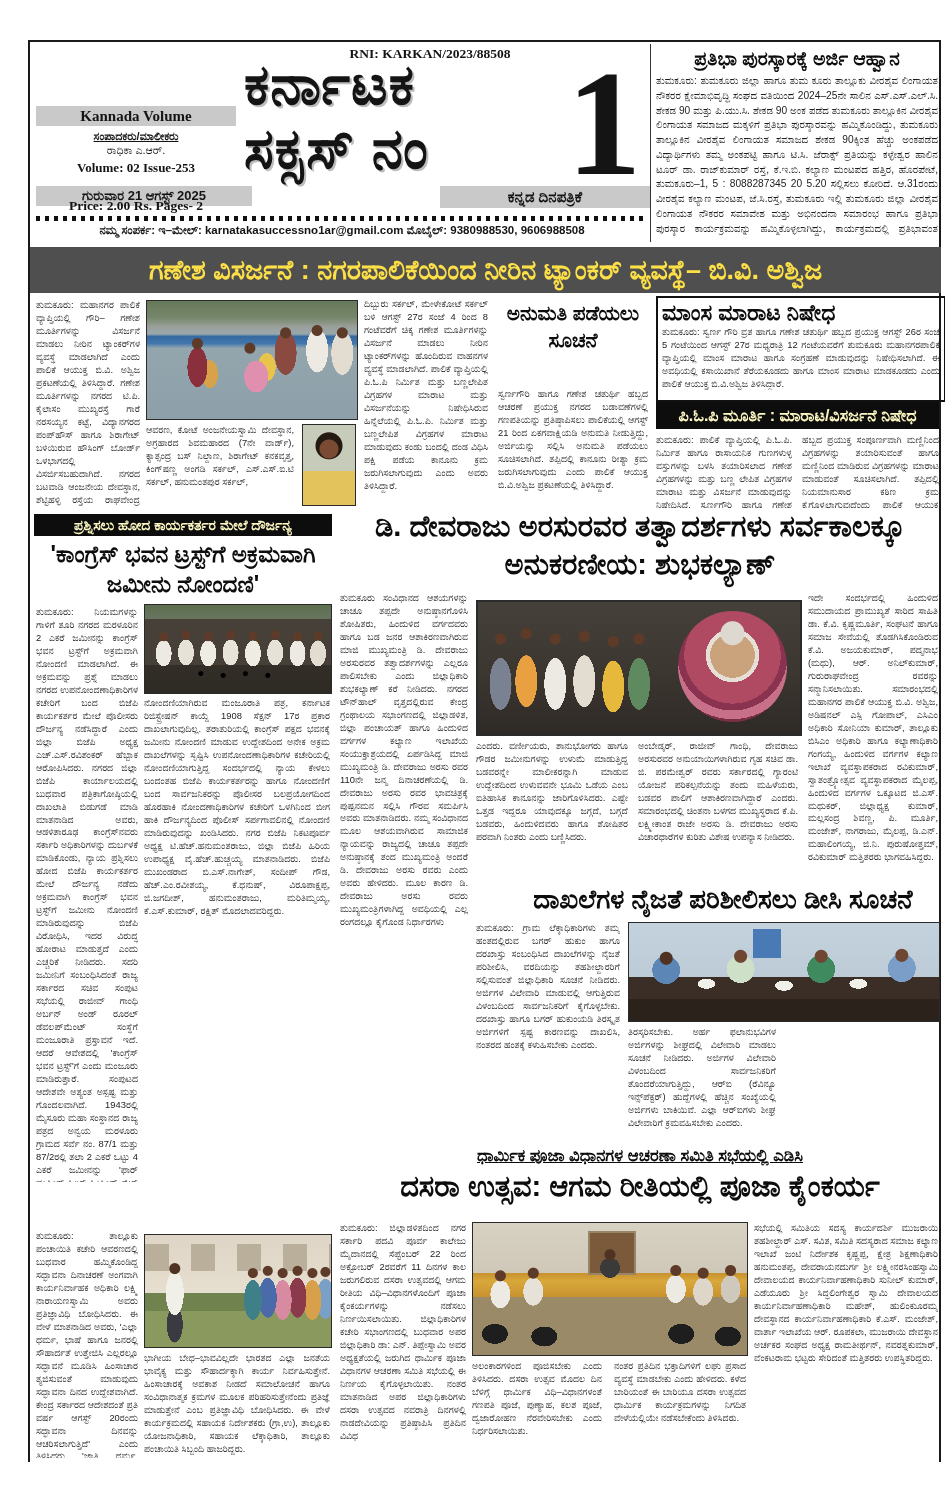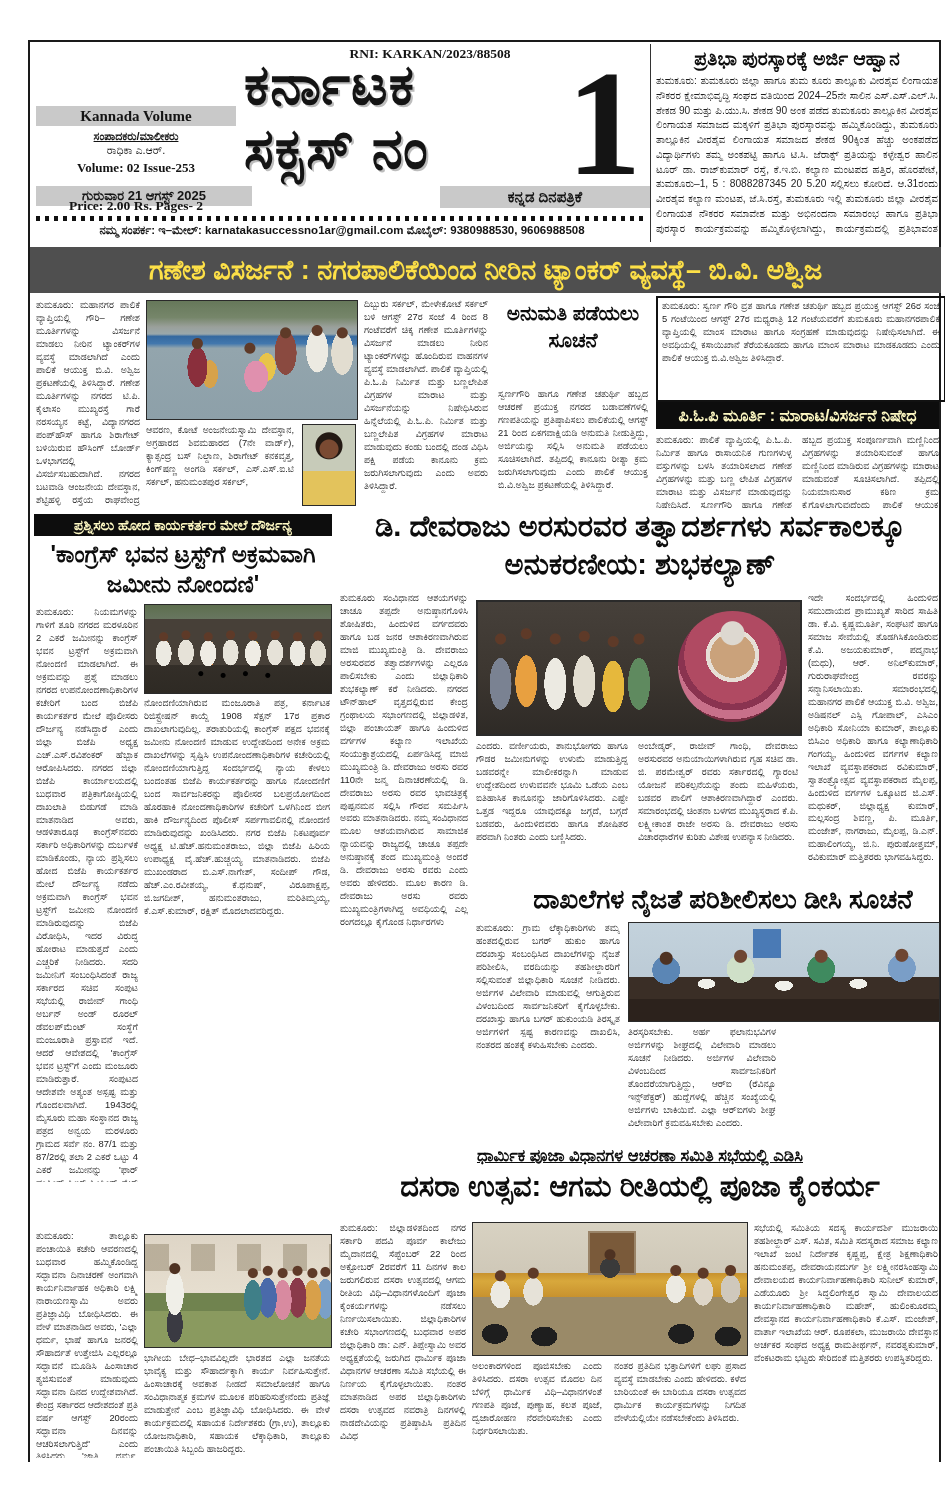--- a/index.html
+++ b/index.html
@@ -174,20 +174,21 @@
     <div class="fig ph1fig"></div>
   </div>
   <div class="abs txt" style="left:146px;top:424px;width:148px;height:82px;">ಆವರಣ, ಕೋಟೆ ಅಂಜನೇಯಸ್ವಾಮಿ ದೇವಸ್ಥಾನ, ಅಗ್ರಹಾರದ ಶಿವಮಹಾರದ (7ನೇ ವಾರ್ಡ್), ಕ್ಯಾತ್ಸಂದ್ರ ಬಸ್ ನಿಲ್ದಾಣ, ಶಿರಾಗೇಟ್ ಕನಕವೃತ್ತ, ಕಿಂಗ್‌ಷಣ್ಣ ಅಂಗಡಿ ಸರ್ಕಲ್, ಎಸ್.ಎಸ್.ಐ.ಟಿ ಸರ್ಕಲ್, ಹನುಮಂತಪುರ ಸರ್ಕಲ್,</div>
   <div class="photo phport" style="left:302px;top:424px;width:52px;height:80px;"></div>
   <div class="abs txt" style="left:364px;top:298px;width:124px;height:210px;">ದಿಬ್ಬುರು ಸರ್ಕಲ್, ಮೇಳೇಕೋಟೆ ಸರ್ಕಲ್ ಬಳಿ ಆಗಸ್ಟ್ 27ರ ಸಂಜೆ 4 ರಿಂದ 8 ಗಂಟೆವರೆಗೆ ಚಿಕ್ಕ ಗಣೇಶ ಮೂರ್ತಿಗಳನ್ನು ವಿಸರ್ಜನೆ ಮಾಡಲು ನೀರಿನ ಟ್ಯಾಂಕರ್‌ಗಳನ್ನು ಹೊಂದಿರುವ ವಾಹನಗಳ ವ್ಯವಸ್ಥೆ ಮಾಡಲಾಗಿದೆ. ಪಾಲಿಕೆ ವ್ಯಾಪ್ತಿಯಲ್ಲಿ ಪಿ.ಓ.ಪಿ ನಿರ್ಮಿತ ಮತ್ತು ಬಣ್ಣಲೇಪಿತ ವಿಗ್ರಹಗಳ ಮಾರಾಟ ಮತ್ತು ವಿಸರ್ಜನೆಯನ್ನು ನಿಷೇಧಿಸಿರುವ ಹಿನ್ನೆಲೆಯಲ್ಲಿ ಪಿ.ಓ.ಪಿ. ನಿರ್ಮಿತ ಮತ್ತು ಬಣ್ಣಲೇಪಿತ ವಿಗ್ರಹಗಳ ಮಾರಾಟ ಮಾಡುವುದು ಕಂಡು ಬಂದಲ್ಲಿ ದಂಡ ವಿಧಿಸಿ ಪಕ್ಷಿ ಪಡೆಯ ಕಾನೂನು ಕ್ರಮ ಜರುಗಿಸಲಾಗುವುದು ಎಂದು ಅವರು ತಿಳಿಸಿದ್ದಾರೆ.</div>
 
   <div class="abs hl center" style="left:498px;top:300px;width:150px;font-size:20px;line-height:1.35;">ಅನುಮತಿ ಪಡೆಯಲು ಸೂಚನೆ</div>
   <div class="abs txt" style="left:498px;top:388px;width:150px;height:120px;">ಸ್ವರ್ಣಗೌರಿ ಹಾಗೂ ಗಣೇಶ ಚತುರ್ಥಿ ಹಬ್ಬದ ಆಚರಣೆ ಪ್ರಯುಕ್ತ ನಗರದ ಬಡಾವಣೆಗಳಲ್ಲಿ ಗಣಪತಿಯನ್ನು ಪ್ರತಿಷ್ಠಾಪಿಸಲು ಪಾಲಿಕೆಯಲ್ಲಿ ಆಗಸ್ಟ್ 21 ರಿಂದ ಏಕಗವಾಕ್ಷಿಯಡಿ ಅನುಮತಿ ನೀಡುತ್ತಿದ್ದು, ಅರ್ಜಿಯನ್ನು ಸಲ್ಲಿಸಿ ಅನುಮತಿ ಪಡೆಯಲು ಸೂಚಿಸಲಾಗಿದೆ. ತಪ್ಪಿದಲ್ಲಿ ಕಾನೂನು ರೀತ್ಯಾ ಕ್ರಮ ಜರುಗಿಸಲಾಗುವುದು ಎಂದು ಪಾಲಿಕೆ ಆಯುಕ್ತ ಬಿ.ವಿ.ಅಶ್ವಿಜ ಪ್ರಕಟಣೆಯಲ್ಲಿ ತಿಳಿಸಿದ್ದಾರೆ.</div>
 
   <div class="abs boxed" style="left:656px;top:296px;width:278px;height:98px;padding:2px 4px;">
+    <div class="hl" style="font-size:22px;">ಮಾಂಸ ಮಾರಾಟ ನಿಷೇಧ</div>
     <div class="txt" style="height:64px;">ತುಮಕೂರು: ಸ್ವರ್ಣ ಗೌರಿ ವ್ರತ ಹಾಗೂ ಗಣೇಶ ಚತುರ್ಥಿ ಹಬ್ಬದ ಪ್ರಯುಕ್ತ ಆಗಸ್ಟ್ 26ರ ಸಂಜೆ 5 ಗಂಟೆಯಿಂದ ಆಗಸ್ಟ್ 27ರ ಮಧ್ಯರಾತ್ರಿ 12 ಗಂಟೆಯವರೆಗೆ ತುಮಕೂರು ಮಹಾನಗರಪಾಲಿಕೆ ವ್ಯಾಪ್ತಿಯಲ್ಲಿ ಮಾಂಸ ಮಾರಾಟ ಹಾಗೂ ಸಂಗ್ರಹಣೆ ಮಾಡುವುದನ್ನು ನಿಷೇಧಿಸಲಾಗಿದೆ. ಈ ಅವಧಿಯಲ್ಲಿ ಕಸಾಯಿಖಾನೆ ತೆರೆಯಕೂಡದು ಹಾಗೂ ಮಾಂಸ ಮಾರಾಟ ಮಾಡಕೂಡದು ಎಂದು ಪಾಲಿಕೆ ಆಯುಕ್ತ ಬಿ.ವಿ.ಅಶ್ವಿಜ ತಿಳಿಸಿದ್ದಾರೆ.</div>
   </div>
 
   <div class="abs blackbar" style="left:656px;top:402px;width:283px;height:27px;">
     <span class="bold" style="font-size:16px;">ಪಿ.ಓ.ಪಿ ಮೂರ್ತಿ : ಮಾರಾಟ/ವಿಸರ್ಜನೆ ನಿಷೇಧ</span>
   </div>
   <div class="abs txt" style="left:656px;top:434px;width:136px;height:74px;">ತುಮಕೂರು: ಪಾಲಿಕೆ ವ್ಯಾಪ್ತಿಯಲ್ಲಿ ಪಿ.ಓ.ಪಿ. ನಿರ್ಮಿತ ಹಾಗೂ ರಾಸಾಯನಿಕ ಗುಣಗಳುಳ್ಳ ವಸ್ತುಗಳನ್ನು ಬಳಸಿ ತಯಾರಿಸಲಾದ ಗಣೇಶ ವಿಗ್ರಹಗಳನ್ನು ಮತ್ತು ಬಣ್ಣ ಲೇಪಿತ ವಿಗ್ರಹಗಳ ಮಾರಾಟ ಮತ್ತು ವಿಸರ್ಜನೆ ಮಾಡುವುದನ್ನು ನಿಷೇಧಿಸಿದೆ. ಸ್ವರ್ಣಗೌರಿ ಹಾಗೂ ಗಣೇಶ ಚತುರ್ಥಿ</div>
   <div class="abs txt" style="left:802px;top:434px;width:137px;height:74px;">ಹಬ್ಬದ ಪ್ರಯುಕ್ತ ಸಂಪೂರ್ಣವಾಗಿ ಮಣ್ಣಿನಿಂದ ವಿಗ್ರಹಗಳನ್ನು ತಯಾರಿಸುವಂತೆ ಹಾಗೂ ಮಣ್ಣಿನಿಂದ ಮಾಡಿರುವ ವಿಗ್ರಹಗಳನ್ನು ಮಾರಾಟ ಮಾಡುವಂತೆ ಸೂಚಿಸಲಾಗಿದೆ. ತಪ್ಪಿದಲ್ಲಿ ನಿಯಮಾನುಸಾರ ಕಠಿಣ ಕ್ರಮ ಕೈಗೊಳ್ಳಲಾಗುವುದೆಂದು ಪಾಲಿಕೆ ಆಯುಕ್ತ ಬಿ.ವಿ.ಅಶ್ವಿಜ ಪ್ರಕಟಣೆಯಲ್ಲಿ ತಿಳಿಸಿದ್ದಾರೆ.</div>
 
   <div class="abs blackbar" style="left:34px;top:514px;width:298px;height:22px;">

